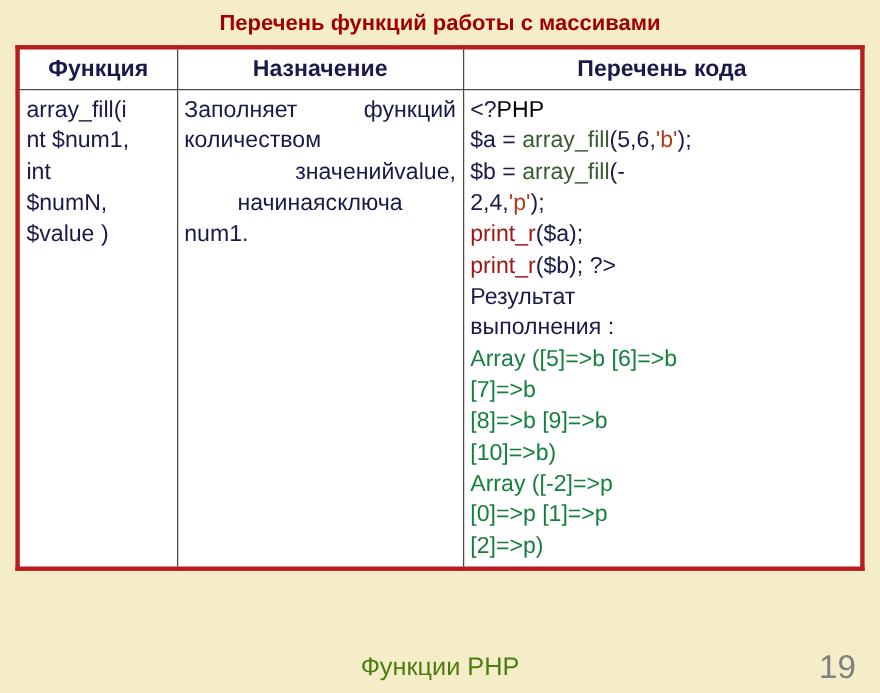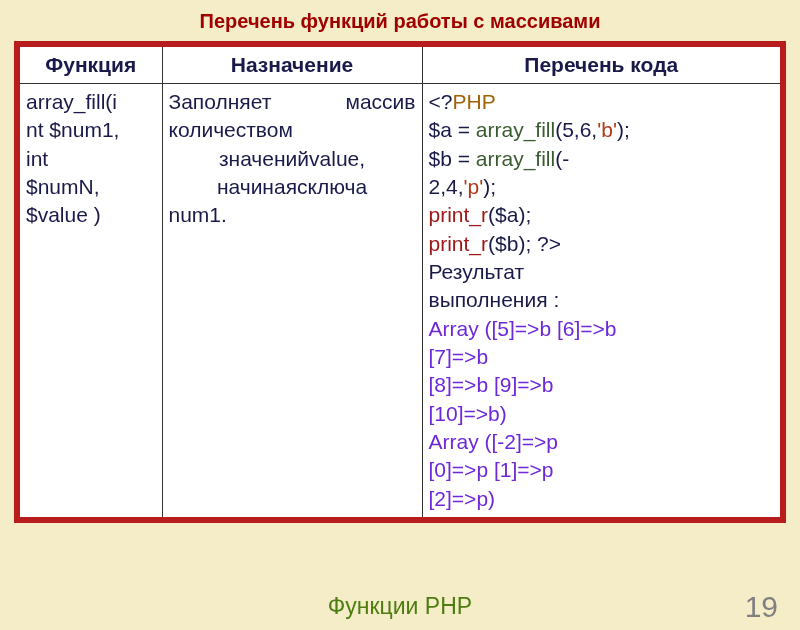--- a/index.html
+++ b/index.html
@@ -15,47 +15,47 @@
     color: #a00000;
     font-size: 20px;
     font-weight: bold;
     padding: 10px 0 8px 0;
   }
   table {
     border-collapse: collapse;
     margin: 0 14px;
     width: calc(100% - 28px);
     background: #fff;
-    border: 6px solid #b91c1c;
+    border: 4px solid #b91c1c;
   }
   th, td {
     border: 1px solid #333;
     vertical-align: top;
     font-size: 21px;
     padding: 4px 6px;
   }
   th {
     font-weight: bold;
     text-align: center;
     color: #1a1a4a;
     padding: 6px 4px;
   }
   .col1 { width: 145px; }
   .col2 { width: 260px; }
   .col3 { width: auto; }
   .func-text { color: #1a1a4a; line-height: 1.35; }
   .desc-text { color: #1a1a4a; line-height: 1.35; text-align: justify; }
   .code-cell { line-height: 1.35; }
-  .php-tag { color: #a16207; text-transform: uppercase; text-align: right; }
+  .php-tag { color: #000000; text-transform: uppercase; text-align: right; }
   .kw-func { color: #3a5a30; text-align: center; }
   .var { color: #1a1a4a; }
   .str { color: #b23a1a; }
   .red-call { color: #a01818; }
   .plain { color: #1a1a4a; }
-  .arr-out { color: #6d28d9; }
+  .arr-out { color: #15803d; }
   .footer {
     position: absolute;
     bottom: 10px;
     left: 0;
     right: 0;
     display: flex;
     align-items: center;
   }
   .footer-label {
     flex: 1;
@@ -88,24 +88,24 @@
       <td class="col1 func-text">
         <span>array_fill(i</span><br>
         <span>nt $num1,</span><br>
         <span>int</span><br>
         <span>$numN,</span><br>
         <span>$value )</span>
       </td>
       <td class="col2 desc-text">
         <div style="display:flex;justify-content:space-between;">
             <span>Заполняет</span>
-            <span>массив</span>
+            <span>функций</span>
           </div>
         <div><span>количеством</span></div>
-        <div style="display:flex;justify-content:center;">
+        <div style="display:flex;justify-content:flex-end;">
             <span>значений</span>
             <span>value,</span>
           </div>
         <div style="display:flex;justify-content:center;">
             <span>начиная</span>
             <span>с</span>
             <span>ключа</span>
           </div>
         <div><span>num1.</span></div>
       </td>

